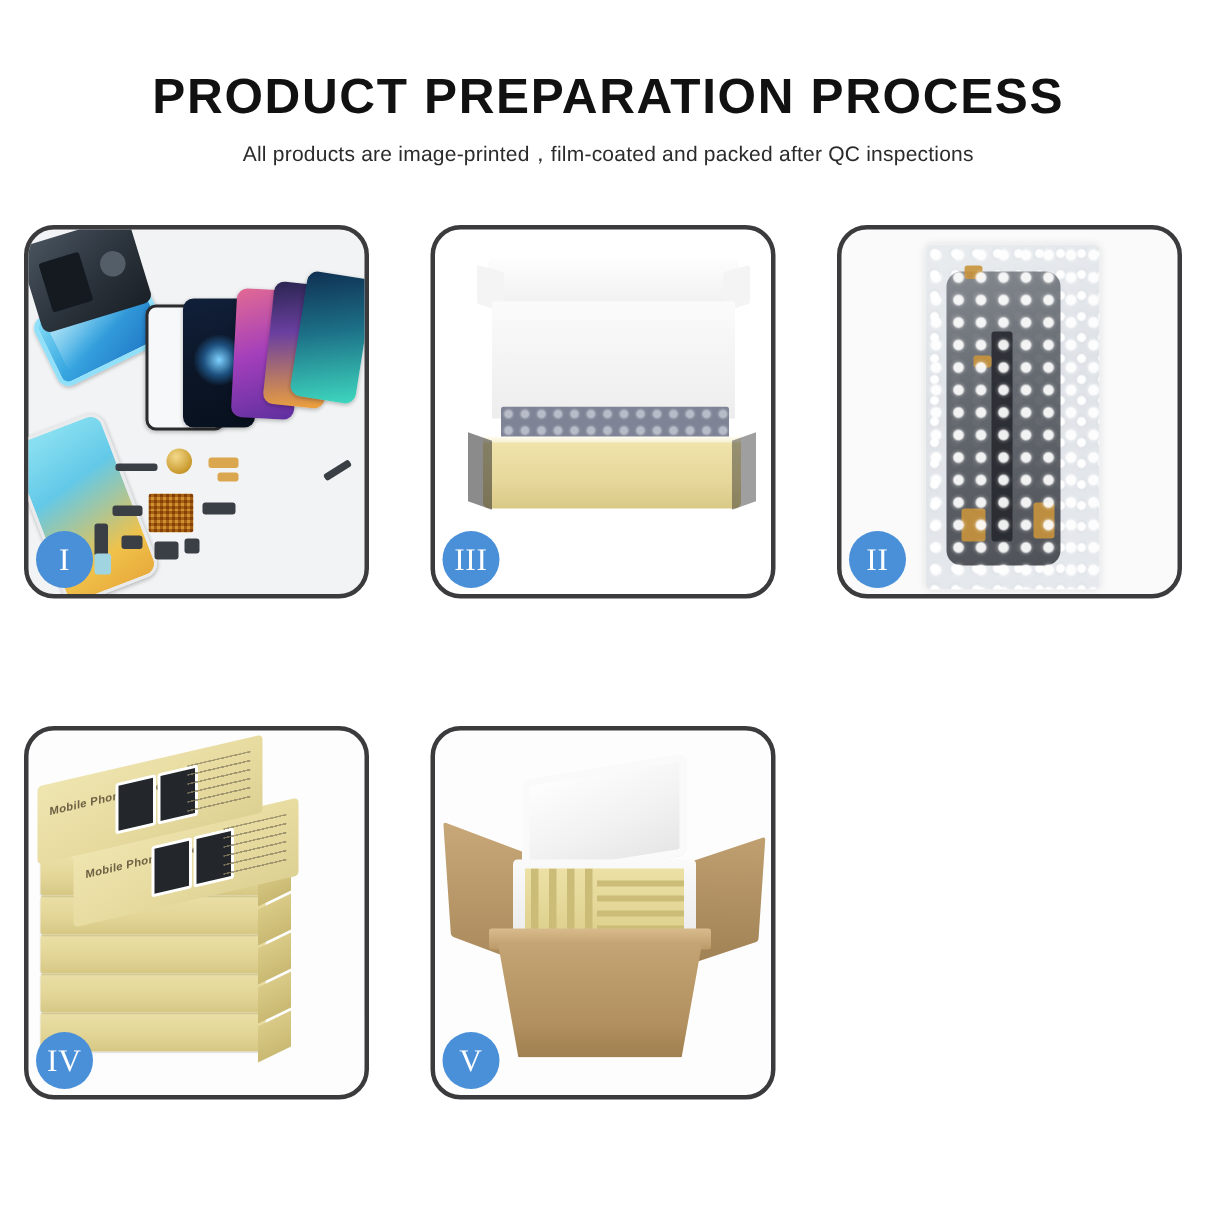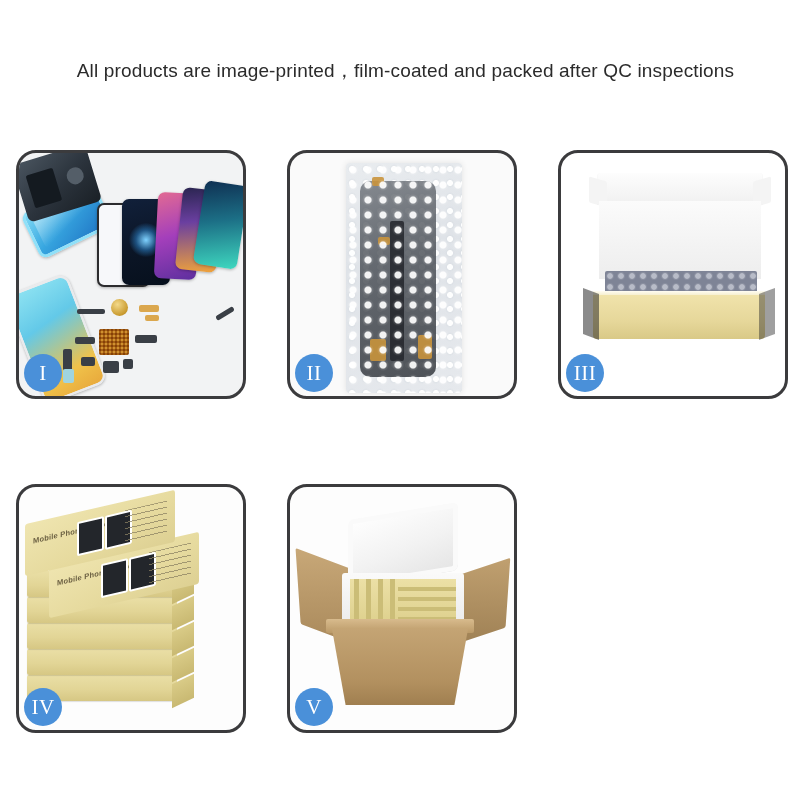--- a/index.html
+++ b/index.html
@@ -25,21 +25,21 @@
     font-family: "Liberation Sans", sans-serif;
     font-size: 33px;
     font-weight: bold;
     letter-spacing: 1.1px;
     color: #111111;
     line-height: 1.1;
     white-space: nowrap;
   }
   .subtitle {
     font-family: "Liberation Sans", sans-serif;
-    font-size: 19px;
+    font-size: 14px;
     font-weight: normal;
     letter-spacing: 0.15px;
     color: #2b2b2b;
     margin-top: 12px;
     white-space: nowrap;
   }
 
   
   .grid {
     position: absolute;
@@ -415,20 +415,21 @@
   .c6-tab2 {
     position: absolute;
     left: 46px; top: 160px; width: 17px; height: 20px;
     background: rgba(150,120,82,.6);
   }
 </style>
 </head>
 <body>
 
 <div class="header">
+  <div class="title">PRODUCT PREPARATION PROCESS</div>
   <div class="subtitle">All products are image-printed，film-coated and packed after QC inspections</div>
 </div>
 
 <div class="grid">
 
   <div class="panel p1">
     <div class="scene">
       <div class="ph ph-blue"></div>
       <div class="ph ph-glass"></div>
       <div class="ph ph-dark"></div>
@@ -448,44 +449,44 @@
       <div class="chip" style="left:62px;top:204px;width:14px;height:9px;"></div>
       <div class="chip" style="left:84px;top:208px;width:16px;height:12px;"></div>
       <div class="chip" style="left:104px;top:206px;width:10px;height:10px;"></div>
       <div class="chip" style="left:116px;top:182px;width:22px;height:8px;"></div>
       <div class="chip" style="left:44px;top:216px;width:11px;height:14px;background:#9fd4e0;"></div>
       <div class="chip" style="left:196px;top:158px;width:20px;height:5px;transform:rotate(-32deg);"></div>
     </div>
     <div class="badge">I</div>
   </div>
 
+  <div class="panel p3">
+    <div class="scene">
+      <div class="b3-lid"></div>
+      <div class="b3-back"></div>
+      <div class="b3-foam"></div>
+      <div class="b3-rim"></div>
+      <div class="b3-front"></div>
+    </div>
+    <div class="badge">III</div>
+  </div>
+
   <div class="panel p2">
     <div class="scene">
       <div class="bw-bag">
         <div class="bw-screen"></div>
         <div class="bw-flex"></div>
         <div class="bw-conn" style="left:26px;top:14px;width:12px;height:9px;"></div>
         <div class="bw-conn" style="left:32px;top:74px;width:12px;height:8px;"></div>
         <div class="bw-conn" style="left:24px;top:176px;width:16px;height:22px;"></div>
         <div class="bw-conn" style="left:72px;top:172px;width:14px;height:24px;"></div>
         <div class="bw-bubbles"></div>
       </div>
     </div>
     <div class="badge">II</div>
-  </div>
-
-  <div class="panel p3">
-    <div class="scene">
-      <div class="b3-lid"></div>
-      <div class="b3-back"></div>
-      <div class="b3-foam"></div>
-      <div class="b3-rim"></div>
-      <div class="b3-front"></div>
-    </div>
-    <div class="badge">III</div>
   </div>
 
   <div class="panel p4">
     <div class="scene">
       <div class="stack">
         <div class="sbox" style="left:8px;top:188px;">
             <div class="side"></div>
           </div>
         <div class="sbox" style="left:8px;top:162px;">
             <div class="side"></div>

